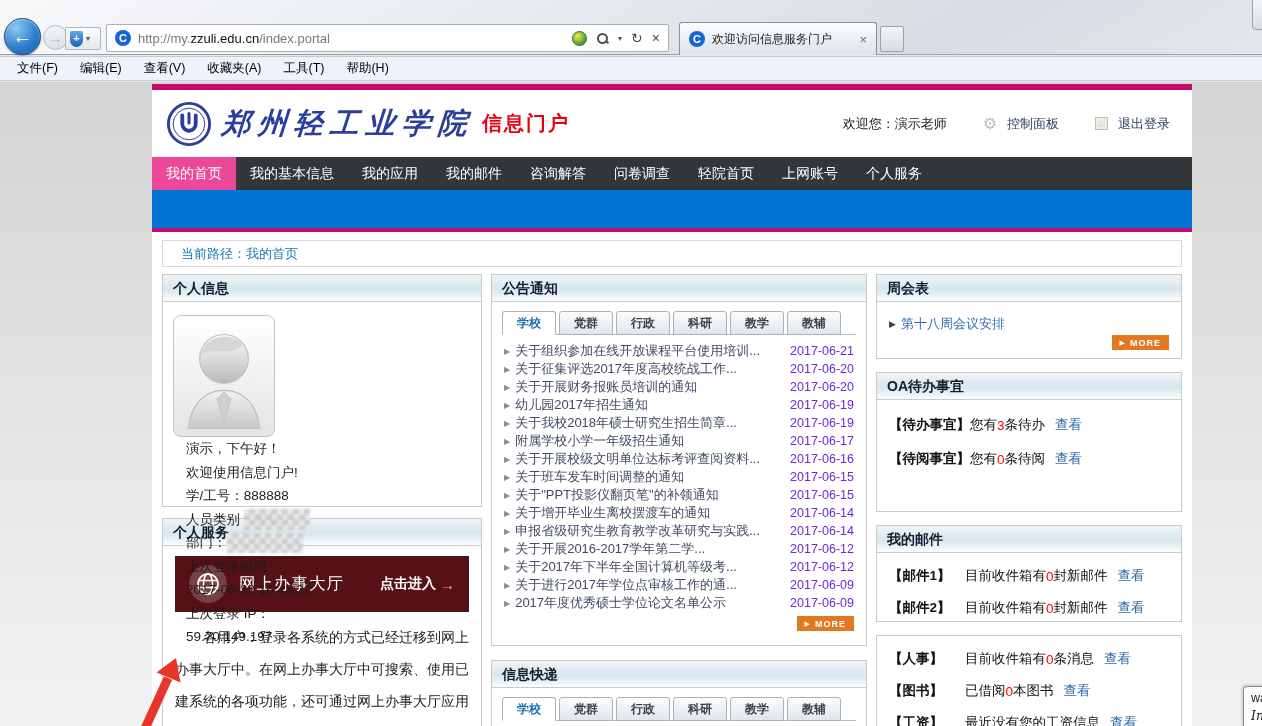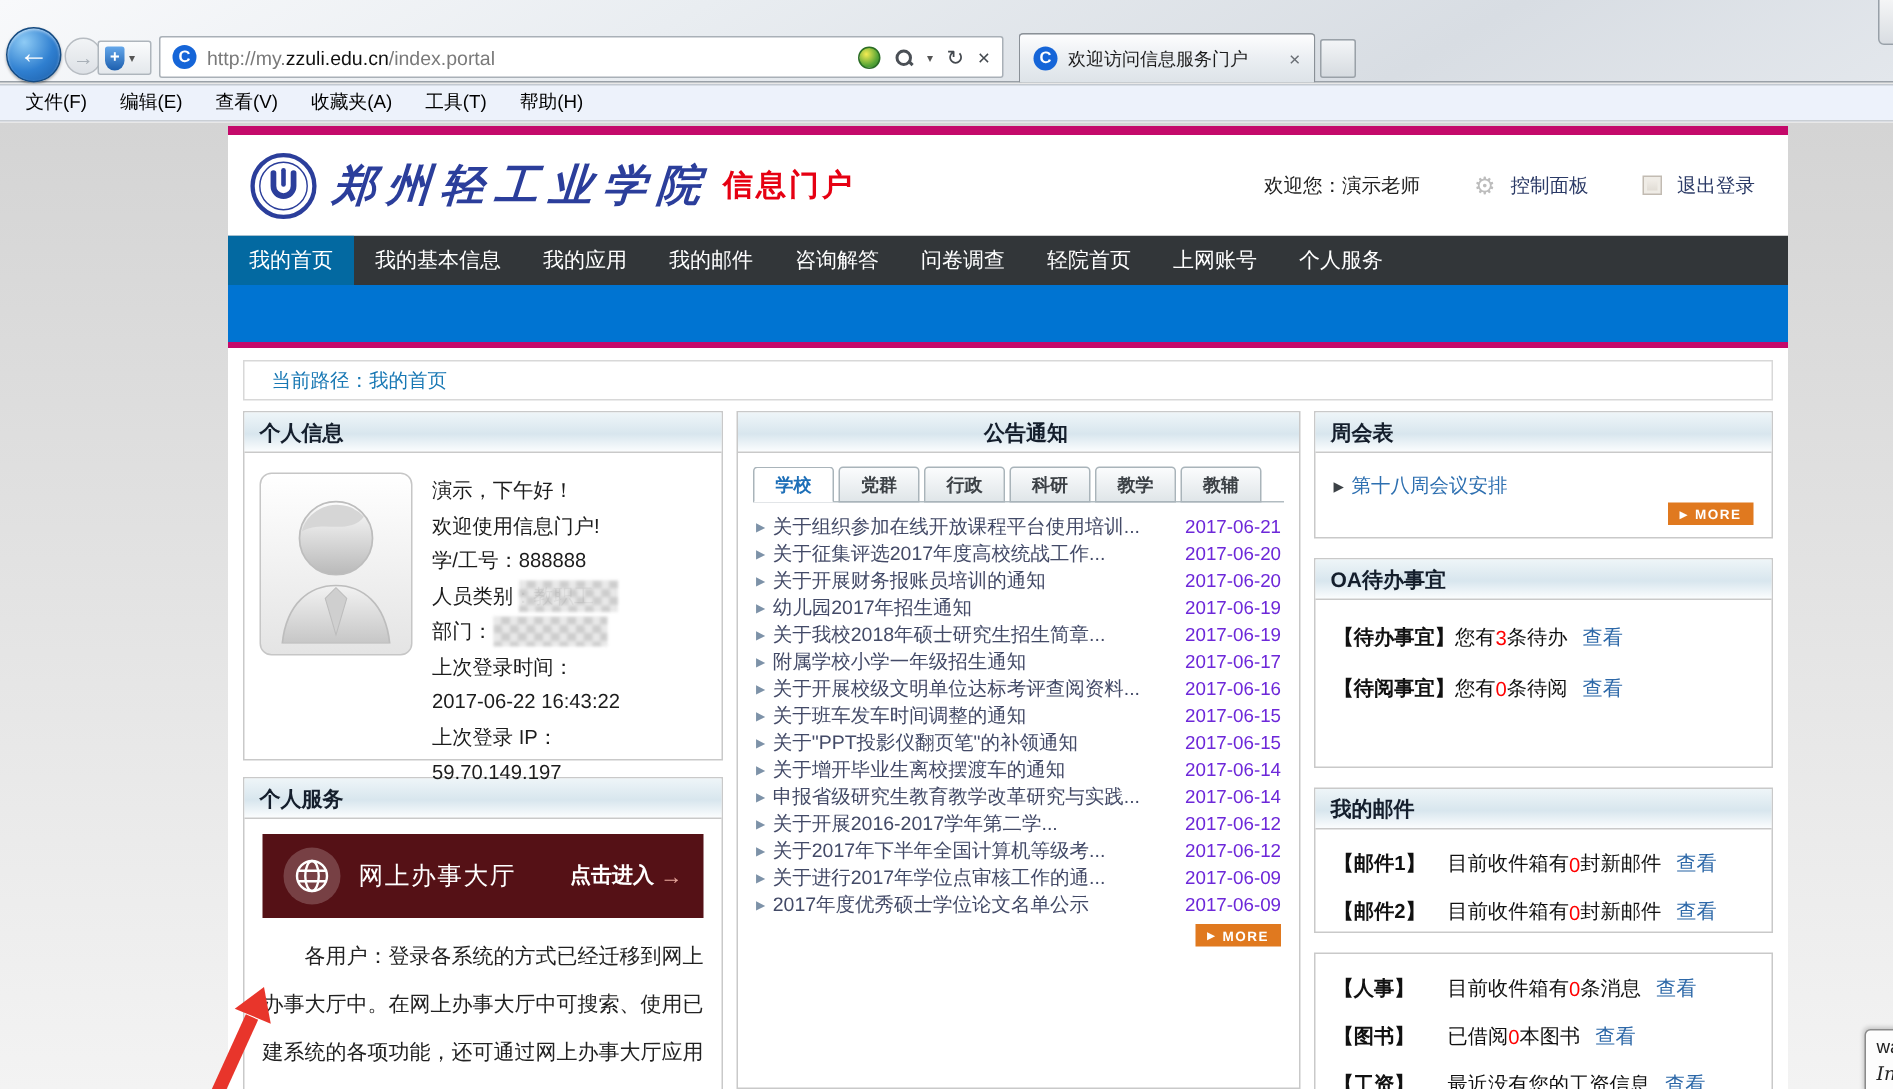--- a/index.html
+++ b/index.html
@@ -63,37 +63,37 @@
   .portal-badge { color:#e60012; font-weight:bold; font-size:20px; margin-left:8px; letter-spacing:2px; }
   .header-right { margin-left:auto; display:flex; align-items:center; gap:10px; font-size:13px; color:#222; }
   .hr-gap { width:16px; }
   .gear { color:#bdbdbd; font-size:16px; }
   .exit-ico { width:13px; height:13px; border:1px solid #c2bbb2; background:linear-gradient(#f4f1ec,#ddd8d0);
     box-shadow:inset 0 0 0 2px #efece6; }
   .hdr-link { color:#2b3a66; }
 
   .main-nav { height:33px; background:#323639; display:flex; }
   .nav-item { line-height:33px; padding:0 14px; color:#fff; font-size:14px; }
-  .nav-item.active { background:#0369a1; }
+  .nav-item.active { background:#ec4899; }
   .sub-nav { height:38px; background:#0074d2; }
   .magenta-line { height:4px; background:#c40a6a; }
 
   .breadcrumb { margin:8px 10px 0; border:1px solid #d8d8d8; height:27px; line-height:25px;
     padding-left:18px; color:#1878b4; font-size:13px; background:#fff; }
 
   .columns { margin:7px 10px 0; display:flex; gap:9px; align-items:flex-start; }
   .col-left { width:320px; } .col-mid { width:376px; } .col-right { width:306px; }
 
   .panel { border:1px solid #c9c9c9; background:#fff; }
   .panel-h { height:27px; line-height:26px; padding-left:10px; font-size:14px; font-weight:bold; color:#141e2c;
     background:linear-gradient(180deg,#eef5f8 0%,#d8e6ee 55%,#fbfdfe 100%); border-bottom:1px solid #c9c9c9; }
 
   
   .pi-panel { height:233px; }
-  .pi-body { display:flex; padding:13px 10px; }
+  .pi-body { display:flex; padding:13px 10px;flex-direction:column; }
   .avatar-frame { width:102px; height:122px; border:1px solid #c6c6c6; border-radius:8px;
     background:linear-gradient(#ffffff,#e4e4e4); display:flex; align-items:center; justify-content:center; }
   .pi-lines { margin-left:13px; font-size:13.5px; color:#1c1c1c; line-height:23.5px; }
   .pi-line { position:relative; white-space:nowrap; }
   .mosaic { background:repeating-conic-gradient(#cbcbcb 0% 25%, #e7e7e7 0% 50%) 0 0/11px 11px;
     filter:blur(1.2px); opacity:.95; }
   .patch-cat { position:absolute; left:58px; top:1px; width:66px; height:21px; }
   .patch-dept { display:inline-block; width:76px; height:20px; vertical-align:middle; }
 
   
@@ -107,21 +107,21 @@
   .svc-notice { margin:9px 12px; font-size:14px; color:#222; line-height:32px; text-indent:2em; text-align:justify; }
 
   
   .tabstrip { display:flex; align-items:flex-end; margin:9px 10px 0; border-bottom:1px solid #b2bcc1; }
   .cat-tab { height:24px; line-height:22px; padding:0 14px; margin-right:3px; margin-bottom:-1px;
     border:1px solid #a9b4ba; border-radius:3px 3px 0 0; background:linear-gradient(#fbfcfd,#e0e6e9);
     font-size:12px; font-weight:bold; color:#3c4146; }
   .cat-tab.active { background:#fff; color:#1d6fb8; border-bottom:1px solid #fff; }
 
   
-  .ann-panel { height:452px;text-align:center; }
+  .ann-panel { height:372px; }
   .ann-list { padding:7px 12px 0; }
   .ann-row { display:flex; align-items:center; height:18px; font-size:13px; }
   .tri { color:#7d92a8; font-size:8px; margin-right:5px; flex:0 0 auto; }
   .ann-title { color:#434a67; white-space:nowrap; overflow:hidden; }
   .ann-date { margin-left:auto; padding-left:8px; color:#6d28d9; font-size:12.5px; flex:0 0 auto; }
   .more-btn { display:flex; align-items:center; gap:4px; background:#e0791f; color:#fff; font-size:9px;
     font-weight:bold; padding:2.5px 8px; margin:4px 12px 8px auto; width:max-content; letter-spacing:1px; }
   .more-btn .play { font-size:7px; }
 
   .ie-panel { height:100px; }

